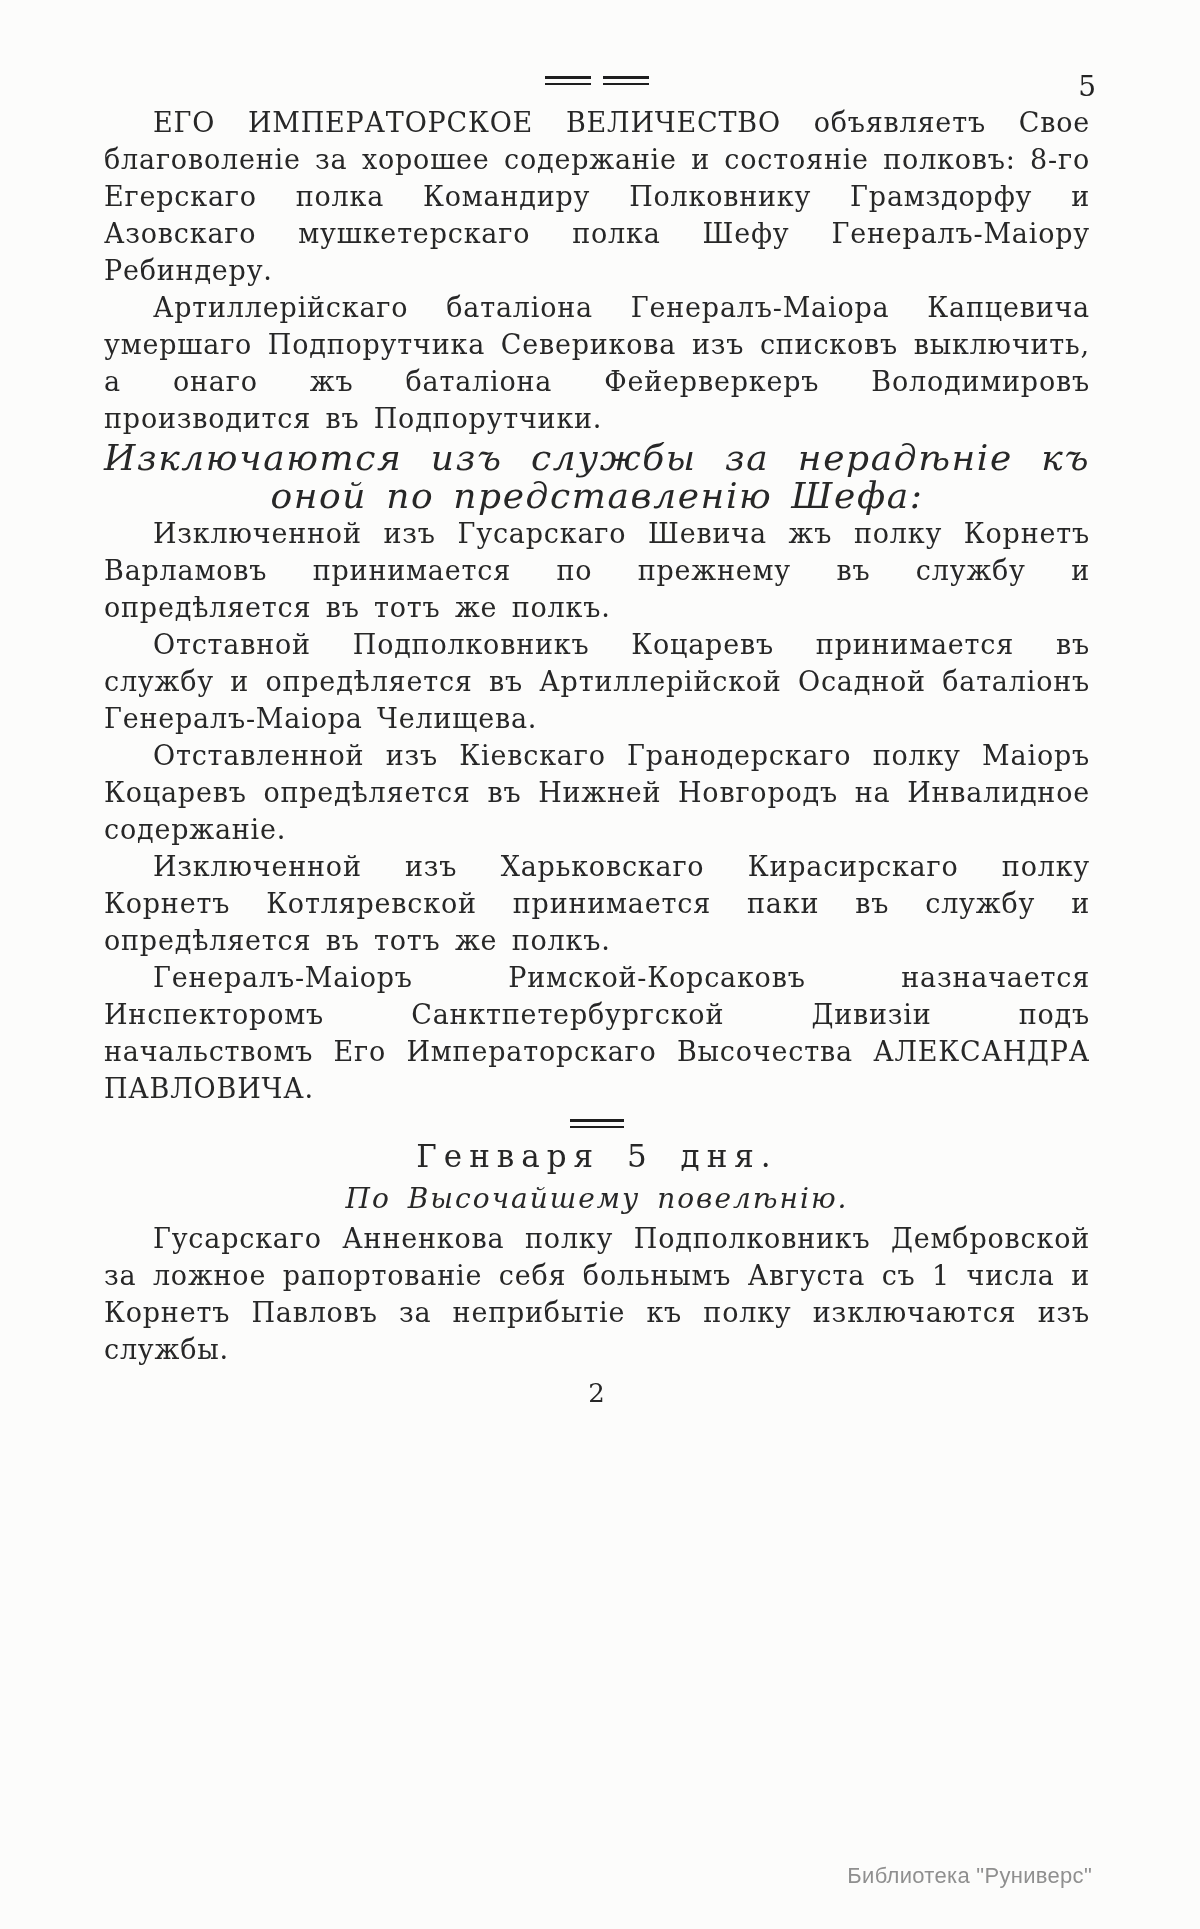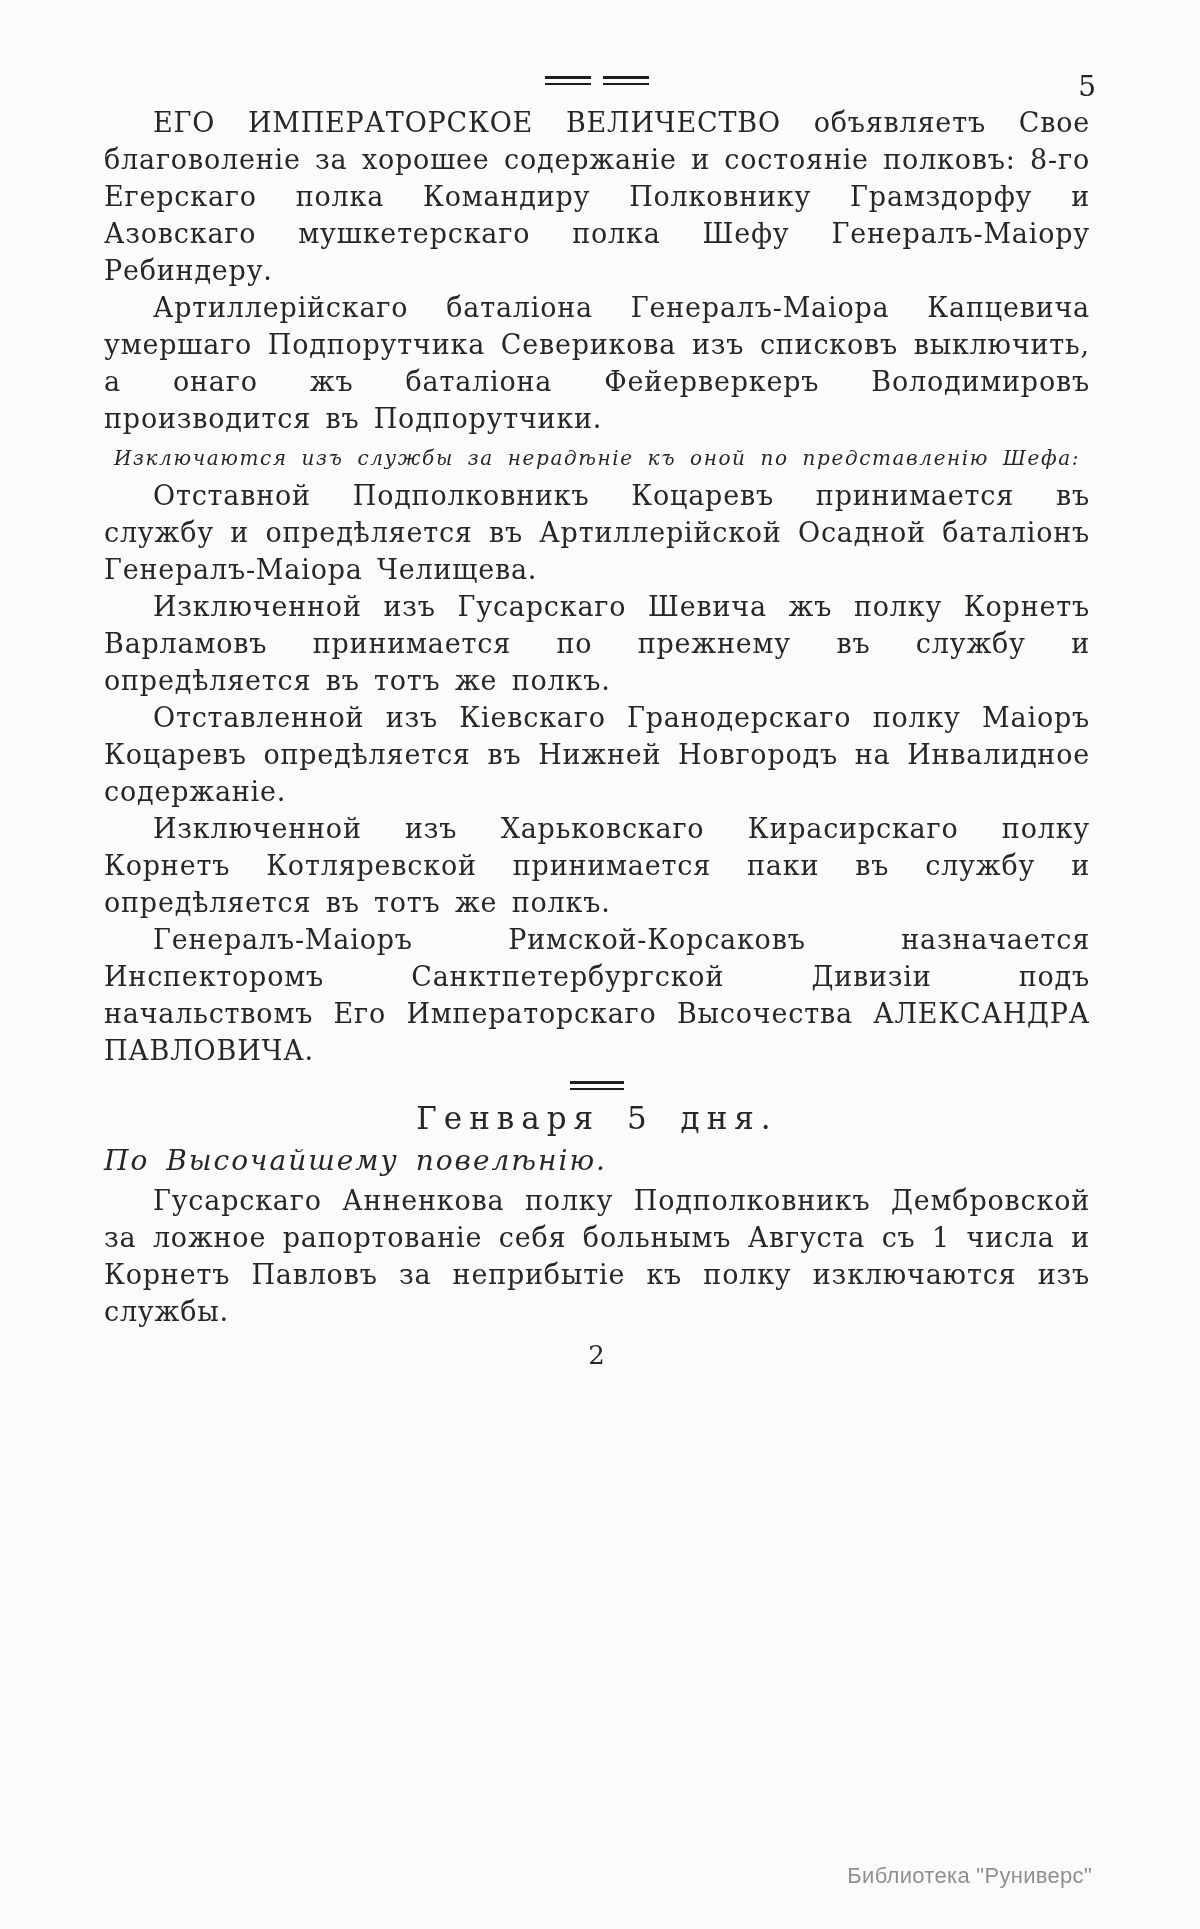--- a/index.html
+++ b/index.html
@@ -51,21 +51,21 @@
     margin: 0;
     font-size: 27px;
     line-height: 37px;
     letter-spacing: 0.8px;
     word-spacing: 5px;
     text-align: justify;
     text-indent: 49px;
   }
   .heading-italic {
     margin: 2px 0 0 0;
-    font-size: 20px;
+    font-size: 36px;
     line-height: 38px;
     font-style: italic;
     letter-spacing: 1.6px;
     word-spacing: 6px;
     text-align: justify;
     text-align-last: center;
     text-indent: 0;
   }
   .section-sep {
     display: flex;
@@ -78,21 +78,21 @@
   .date-heading {
     margin: 6px 0 0 0;
     text-align: center;
     font-size: 31px;
     line-height: 44px;
     letter-spacing: 7px;
     word-spacing: 10px;
   }
   .subheading {
     margin: 0;
-    text-align: left;
+    text-align: center;
     font-style: italic;
     font-size: 28px;
     line-height: 42px;
     letter-spacing: 2px;
     word-spacing: 6px;
   }
   .signature-mark {
     margin: 8px 0 0 0;
     text-align: center;
     font-size: 26px;
@@ -121,22 +121,22 @@
         <span class="double-rule"></span>
       </div>
       <div class="page-number">5</div>
     </div>
 
     <p class="body-par">ЕГО ИМПЕРАТОРСКОЕ ВЕЛИЧЕСТВО объявляетъ Свое благоволеніе за хорошее содержаніе и состояніе полковъ: 8-го Егерскаго полка Командиру Полковнику Грамздорфу и Азовскаго мушкетерскаго полка Шефу Генералъ-Маіору Ребиндеру.</p>
     <p class="body-par">Артиллерійскаго баталіона Генералъ-Маіора Капцевича умершаго Подпорутчика Северикова изъ списковъ выключить, а онаго жъ баталіона Фейерверкеръ Володимировъ производится въ Подпорутчики.</p>
 
     <p class="heading-italic">Изключаются изъ службы за нерадѣніе къ оной по представленію Шефа:</p>
 
+    <p class="body-par">Изключенной изъ Гусарскаго Шевича жъ полку Корнетъ Варламовъ принимается по прежнему въ службу и опредѣляется въ тотъ же полкъ.</p>
     <p class="body-par">Отставной Подполковникъ Коцаревъ принимается въ службу и опредѣляется въ Артиллерійской Осадной баталіонъ Генералъ-Маіора Челищева.</p>
-    <p class="body-par">Изключенной изъ Гусарскаго Шевича жъ полку Корнетъ Варламовъ принимается по прежнему въ службу и опредѣляется въ тотъ же полкъ.</p>
     <p class="body-par">Отставленной изъ Кіевскаго Гранодерскаго полку Маіоръ Коцаревъ опредѣляется въ Нижней Новгородъ на Инвалидное содержаніе.</p>
     <p class="body-par">Изключенной изъ Харьковскаго Кирасирскаго полку Корнетъ Котляревской принимается паки въ службу и опредѣляется въ тотъ же полкъ.</p>
     <p class="body-par">Генералъ-Маіоръ Римской-Корсаковъ назначается Инспекторомъ Санктпетербургской Дивизіи подъ начальствомъ Его Императорскаго Высочества АЛЕКСАНДРА ПАВЛОВИЧА.</p>
 
     <div class="section-sep">
       <span class="double-rule"></span>
     </div>
 
     <p class="date-heading">Генваря 5 дня.</p>
     <p class="subheading">По Высочайшему повелѣнію.</p>

